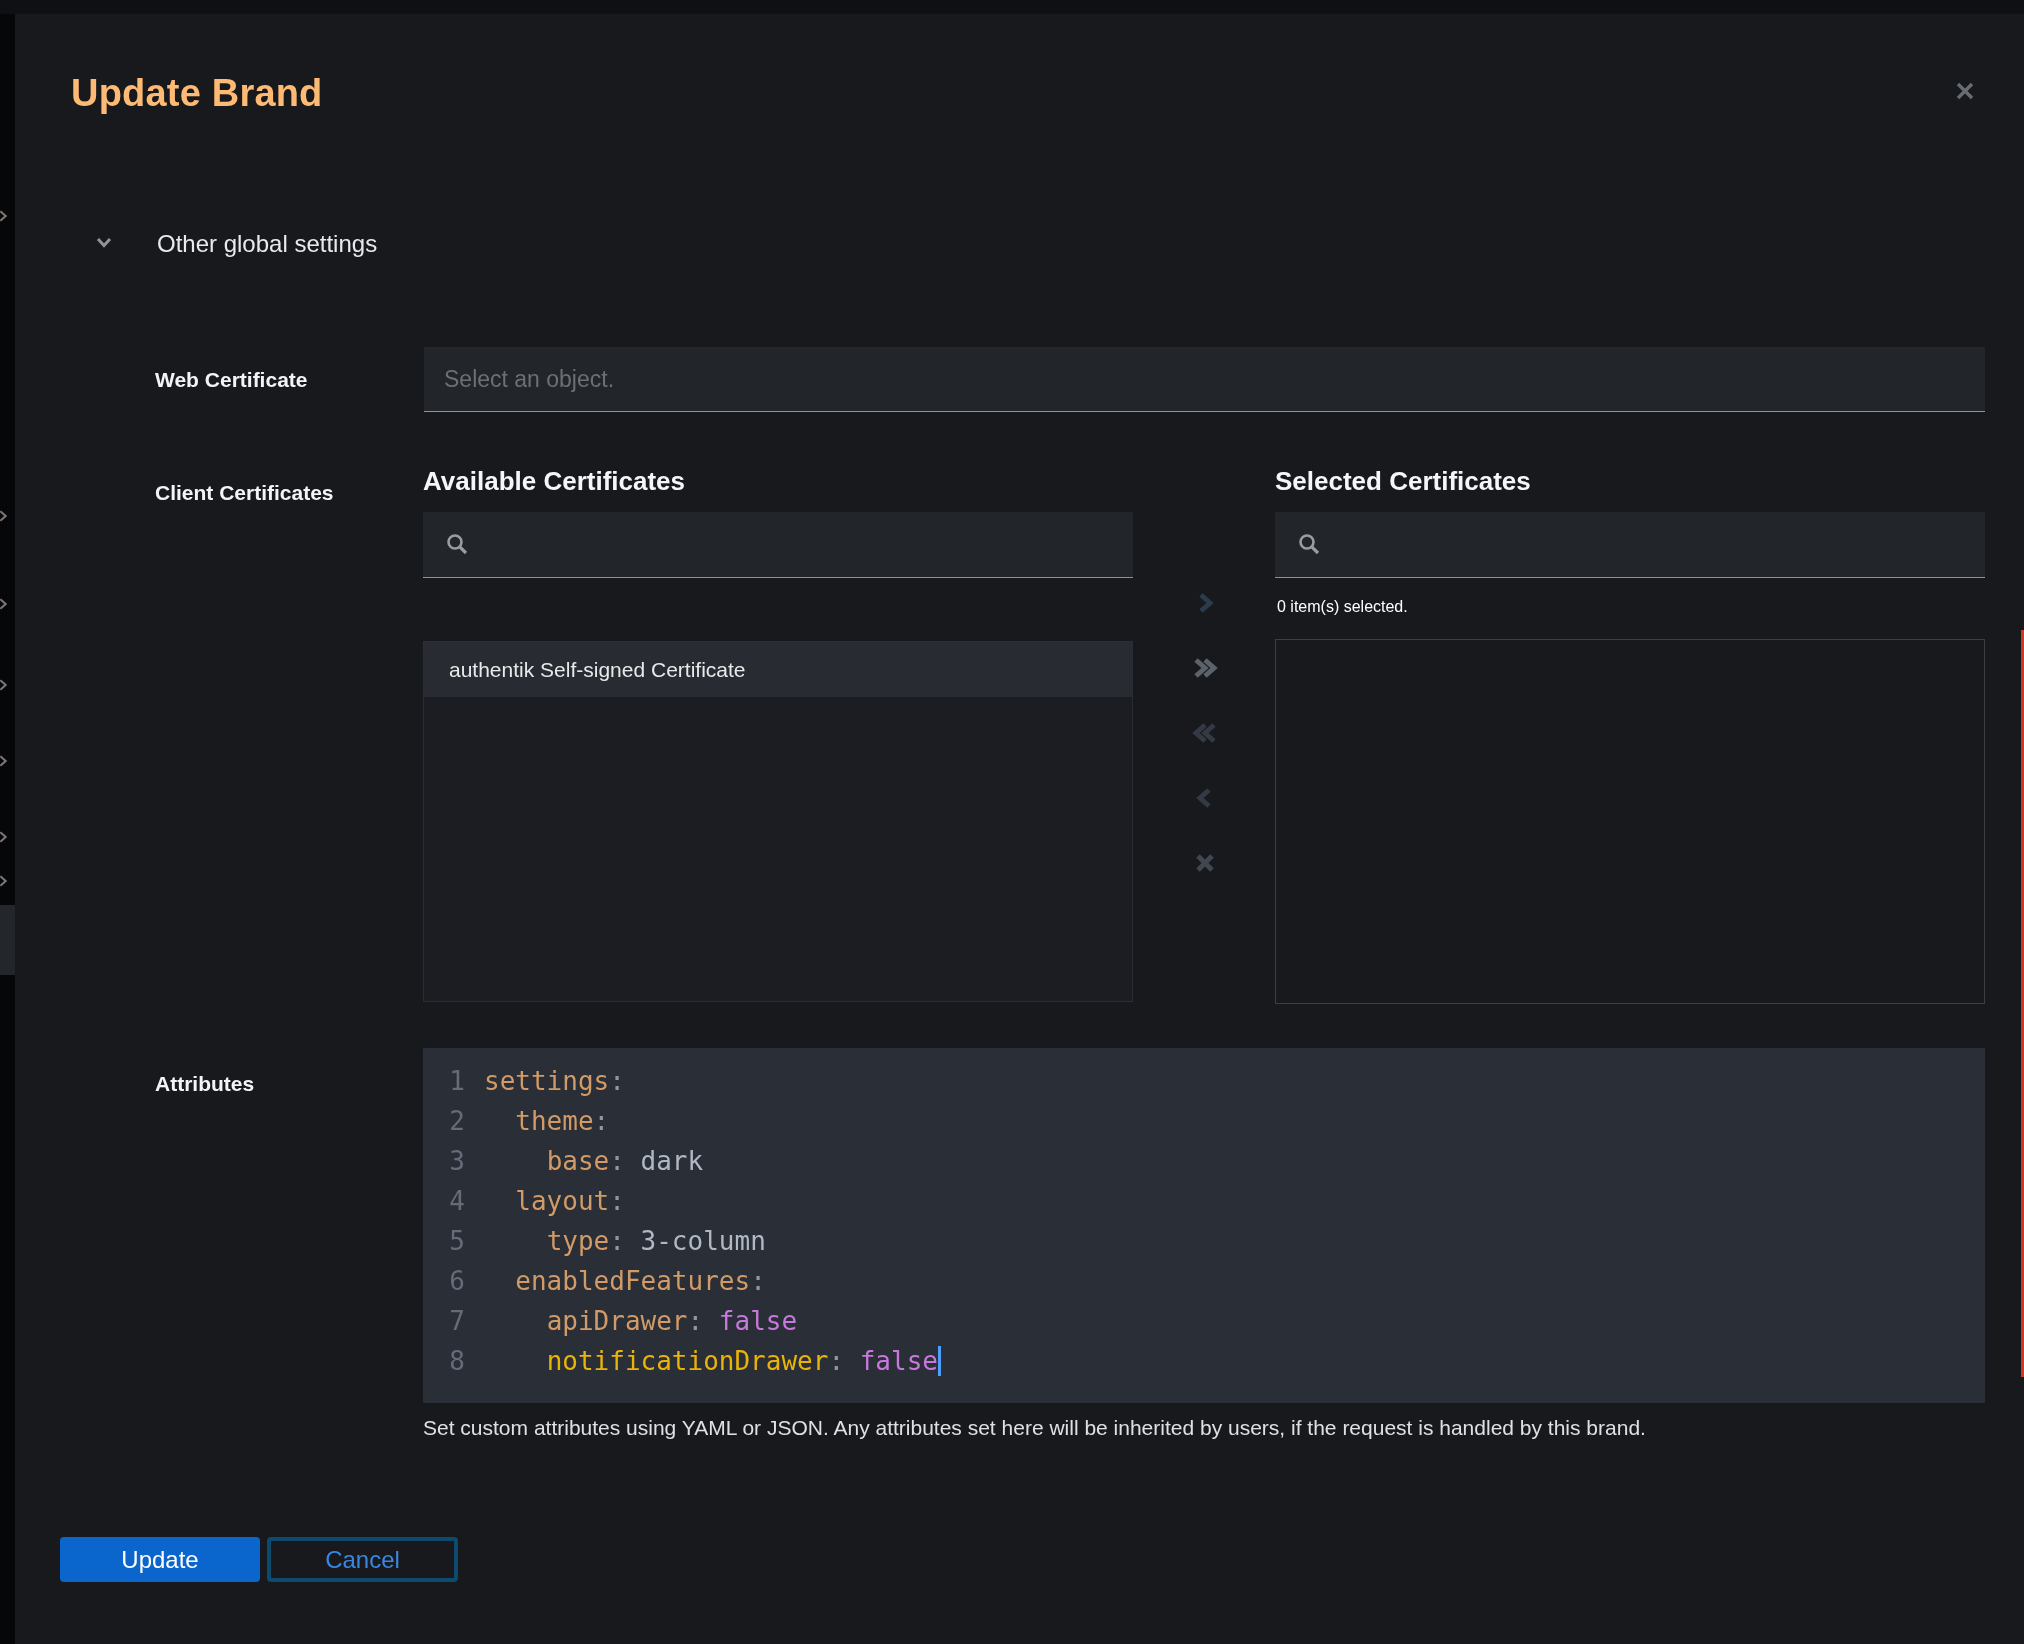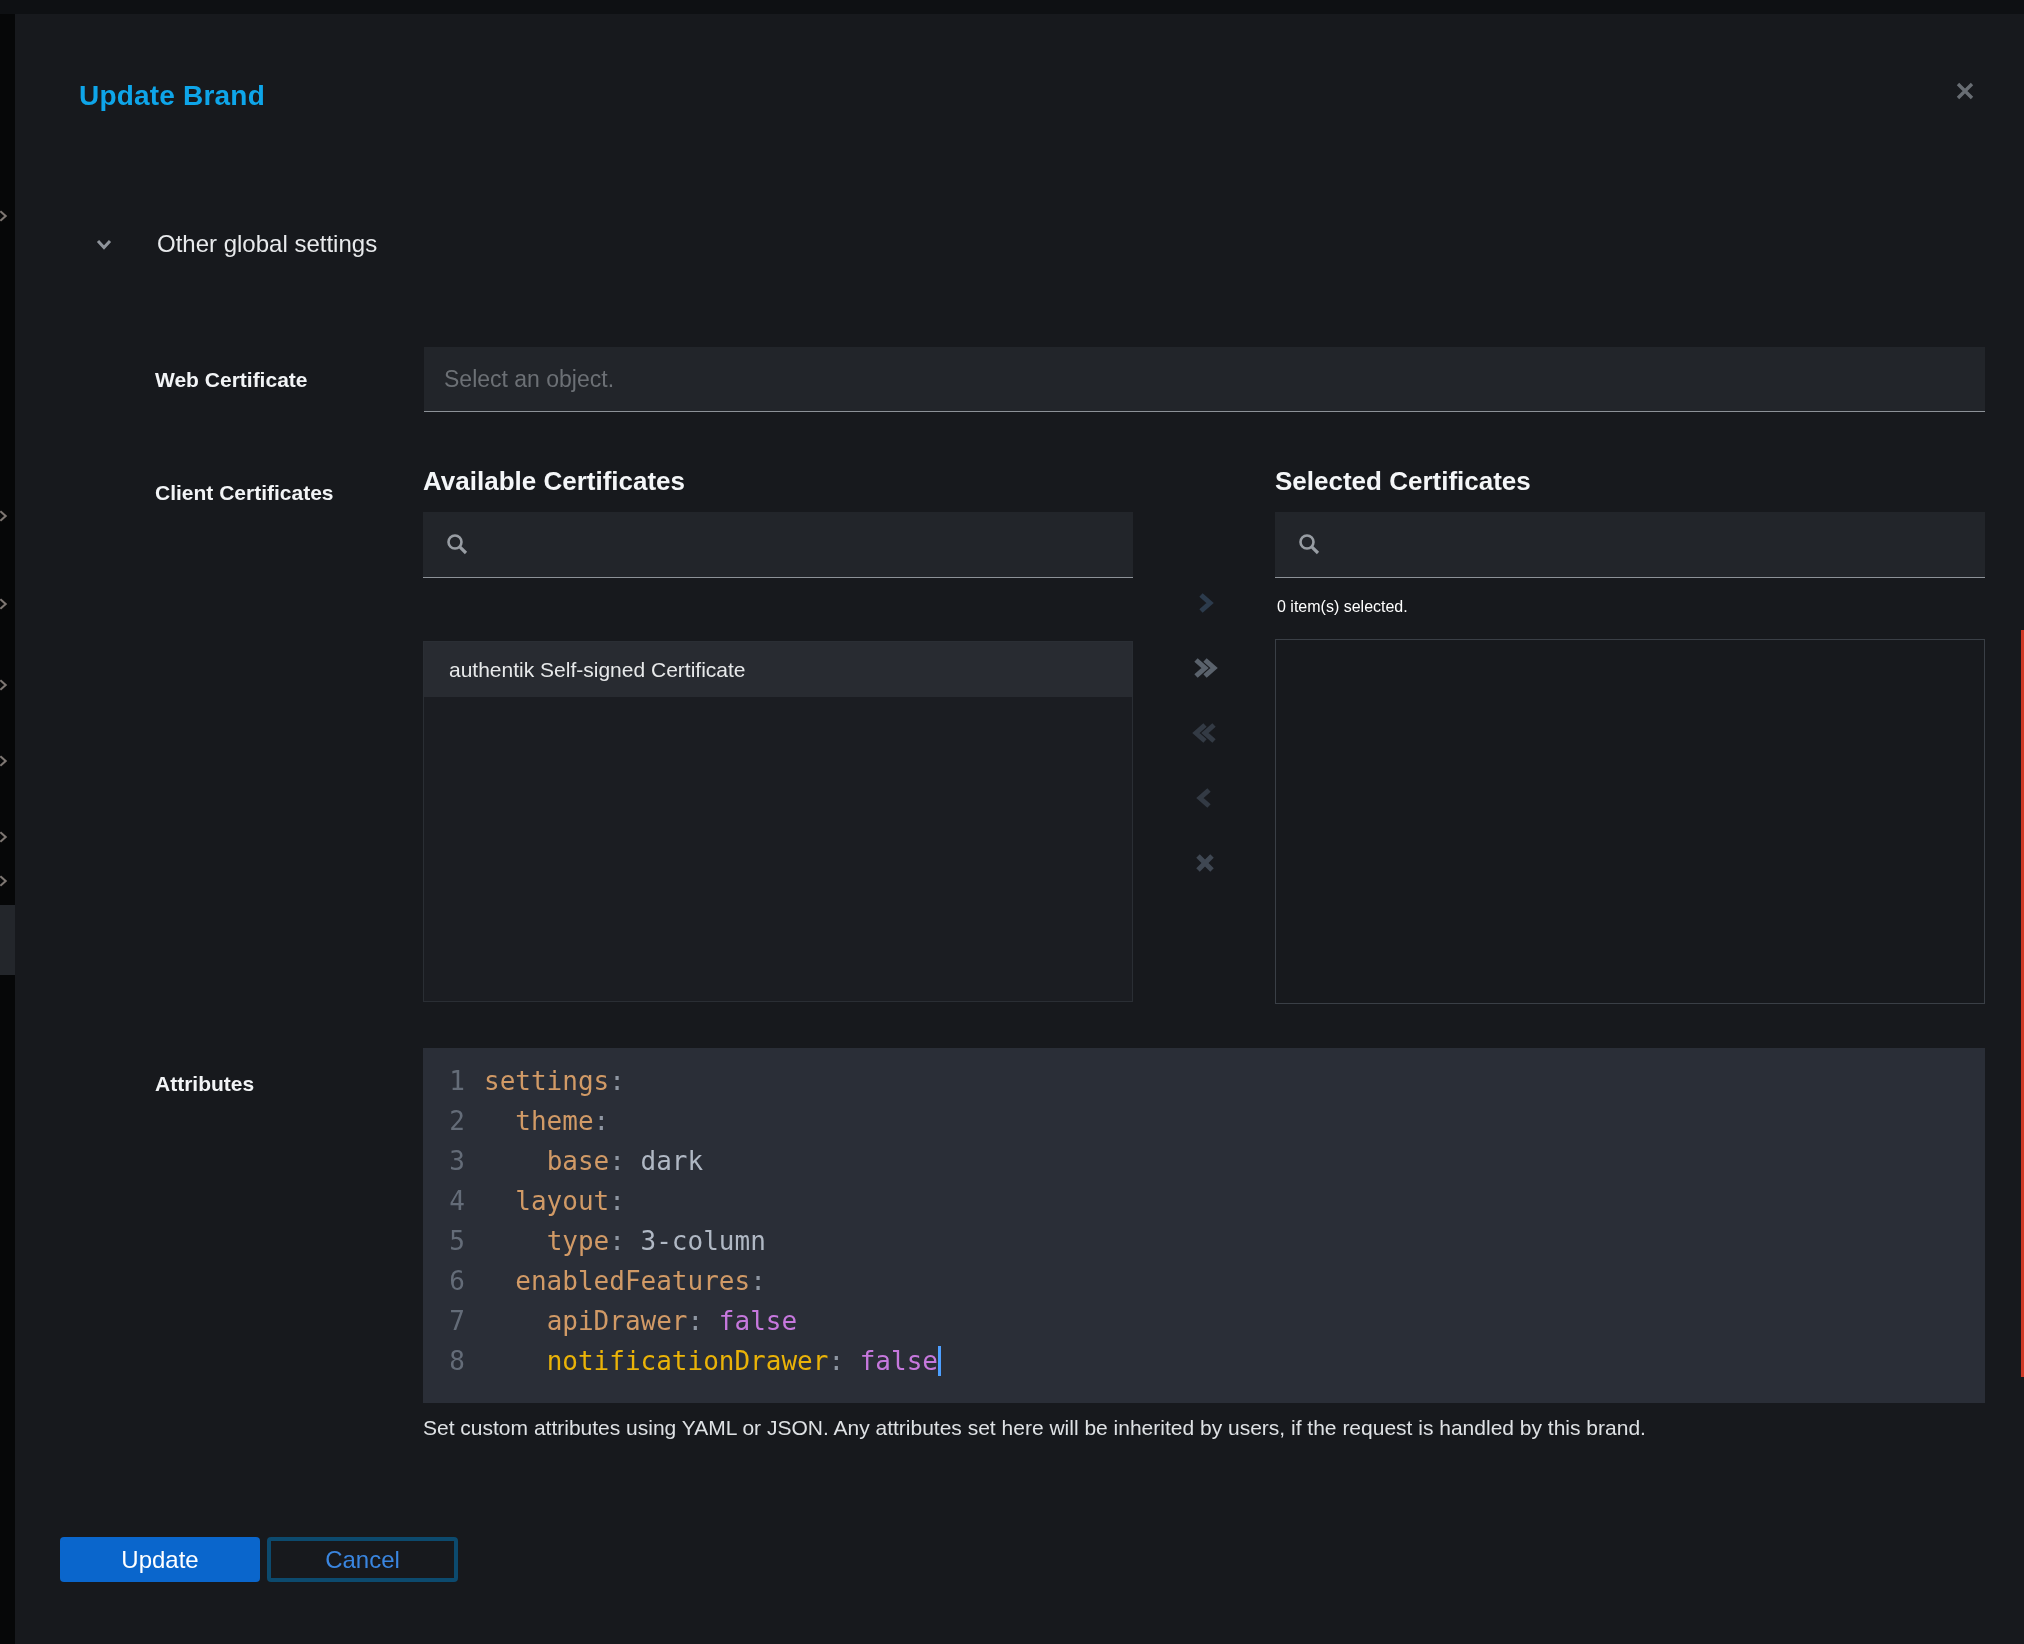--- a/index.html
+++ b/index.html
@@ -8,26 +8,26 @@
 
   
   .sidebar-sliver{position:absolute;left:0;top:14px;width:15px;height:1630px;
                   background:#060708;overflow:hidden;}
   .sb-ic{position:absolute;left:-5px;}
   .sb-hl{position:absolute;left:0;width:15px;background:#23262b;}
 
   .modal{position:absolute;left:15px;top:14px;width:2009px;height:1630px;
          background:#17191d;color:#e9ebee;}
 
-  .modal-title{position:absolute;left:48px;top:50px;margin:16px;font-size:28px;
-               font-weight:600;color:#0ea5e9;letter-spacing:.2px;}
+  .modal-title{position:absolute;left:48px;top:50px;margin:8px;font-size:38px;
+               font-weight:600;color:#fdba74;letter-spacing:.2px;}
   .close-btn{position:absolute;left:1928px;top:56px;width:44px;height:44px;
              background:none;border:none;cursor:pointer;padding:0;}
 
-  .expander{position:absolute;left:77px;top:216px;display:flex;align-items:center;
+  .expander{position:absolute;left:77px;top:216px;display:flex;
             background:none;border:none;cursor:pointer;padding:0;color:#e8eaec;}
   .expander .lbl{margin-left:41px;font-size:24px;color:#e8eaec;}
 
   .form-label{position:absolute;font-size:21px;font-weight:700;color:#f2f4f6;}
   .lbl-web{left:140px;top:354px;}
   .lbl-client{left:140px;top:467px;}
   .lbl-attr{left:140px;top:1058px;}
 
   .text-input{position:absolute;background:#22252a;border:none;
               border-bottom:1px solid #8d9298;color:#e9ebee;font-size:23px;

